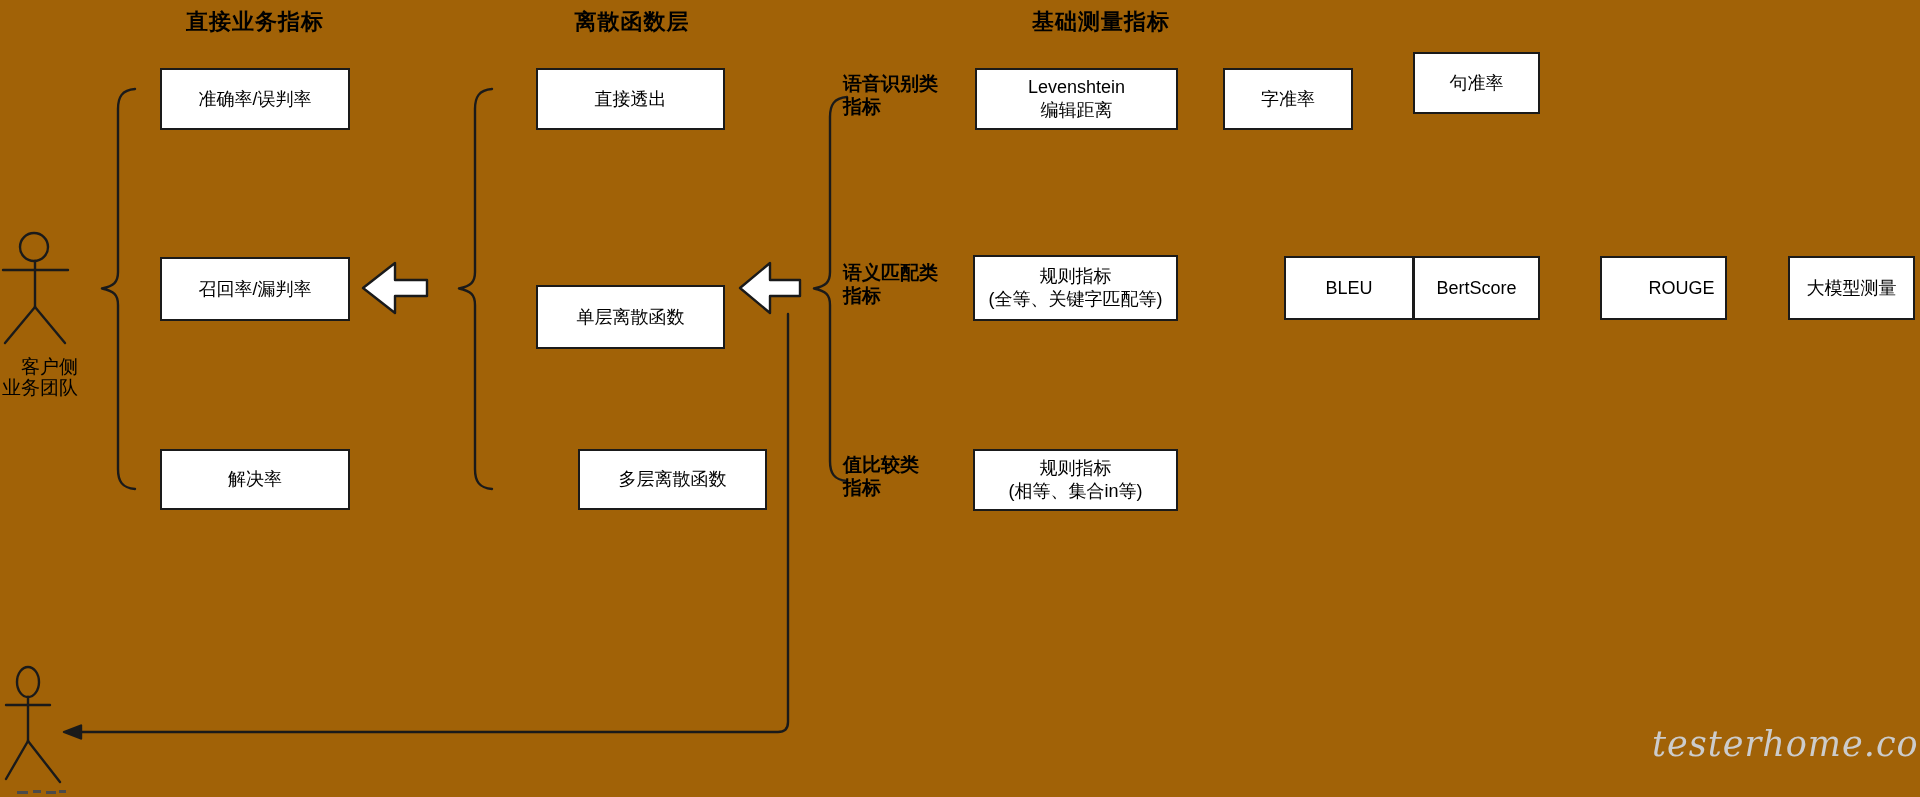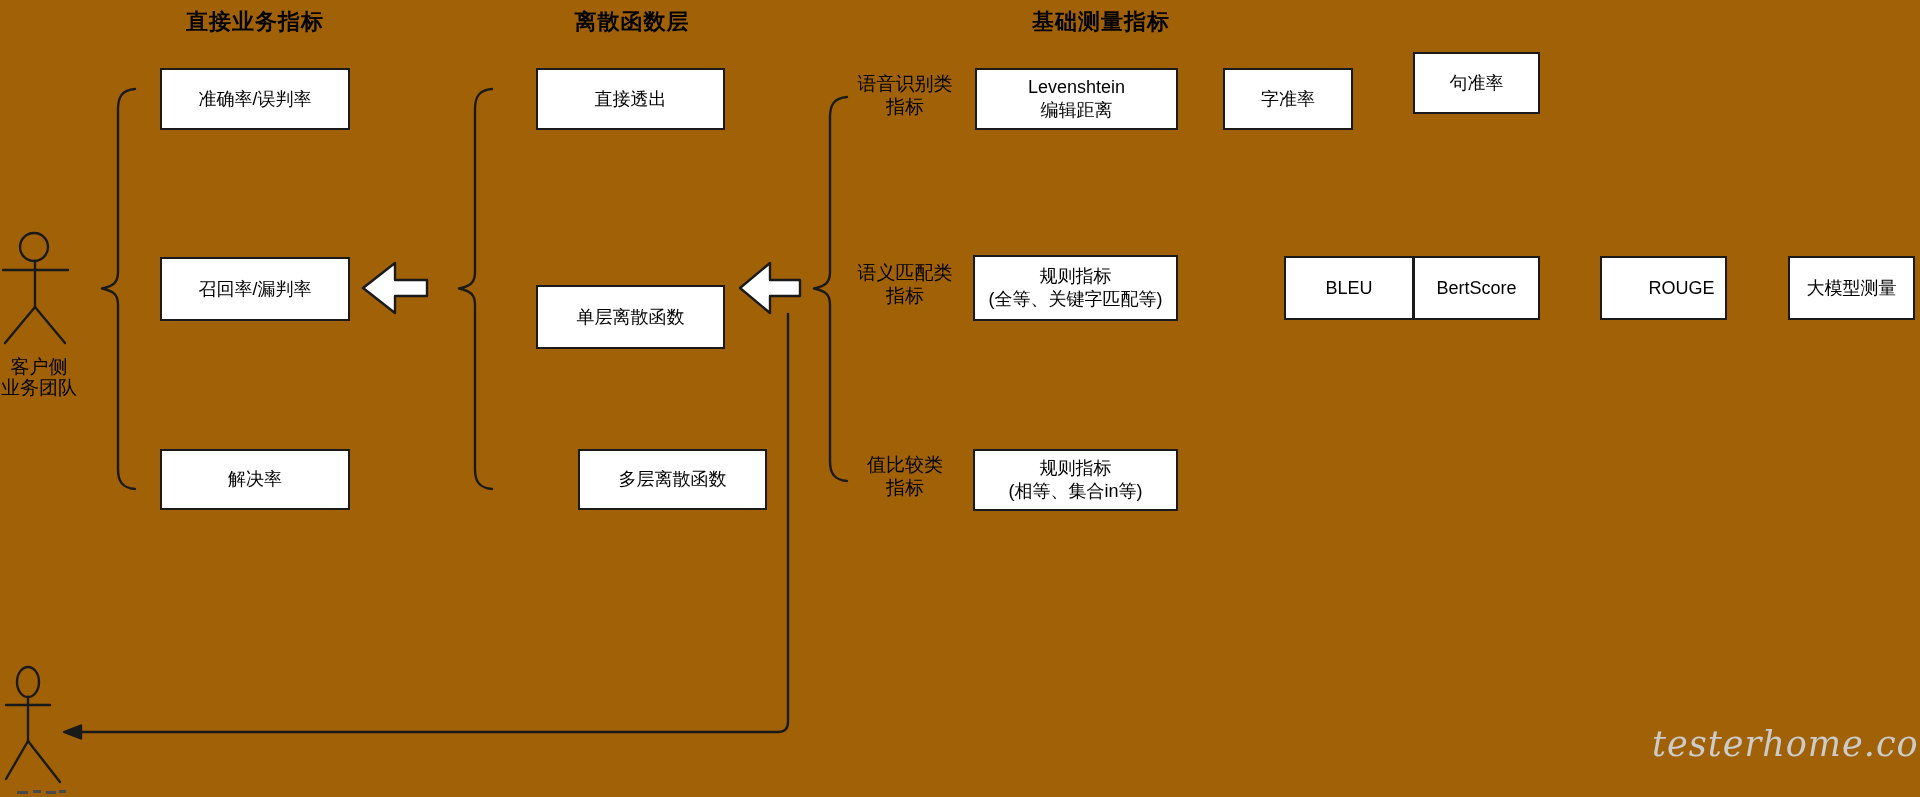--- a/index.html
+++ b/index.html
@@ -34,23 +34,23 @@
     align-items:center;
     justify-content:center;
     text-align:center;
     font-size:18px;
     line-height:23px;
     white-space:nowrap;
   }
   .row-label{
     position:absolute;
     width:124px;
-    text-align:center;
+    text-align:left;
     font-size:19px;
-    font-weight:normal;
+    font-weight:bold;
     line-height:23px;
     white-space:nowrap;
   }
   .actor-label{
     position:absolute;
     text-align:center;
     font-size:19px;
     line-height:21px;
     white-space:nowrap;
   }
@@ -108,21 +108,21 @@
 
       <path d="M788,314 L788,722 Q788,732 778,732 L80,732"></path>
       <path fill="#1a1a1a" d="M64,732 L81,725.5 L81,738.5 Z"></path>
     </g>
   </svg>
 
   <div class="col-header" style="left:145px;top:7px;">直接业务指标</div>
   <div class="col-header" style="left:522px;top:7px;">离散函数层</div>
   <div class="col-header" style="left:991px;top:7px;">基础测量指标</div>
 
-  <div class="actor-label" style="left:0px;top:356px;width:78px;">
+  <div class="actor-label" style="left:0px;top:356px;width:78px;text-align:right;">
     <div>客户侧</div>
     <div>业务团队</div>
   </div>
 
   <div class="box" style="left:160px;top:68px;width:190px;height:62px;">
     <div>准确率/误判率</div>
   </div>
   <div class="box" style="left:160px;top:257px;width:190px;height:64px;">
     <div>召回率/漏判率</div>
   </div>

